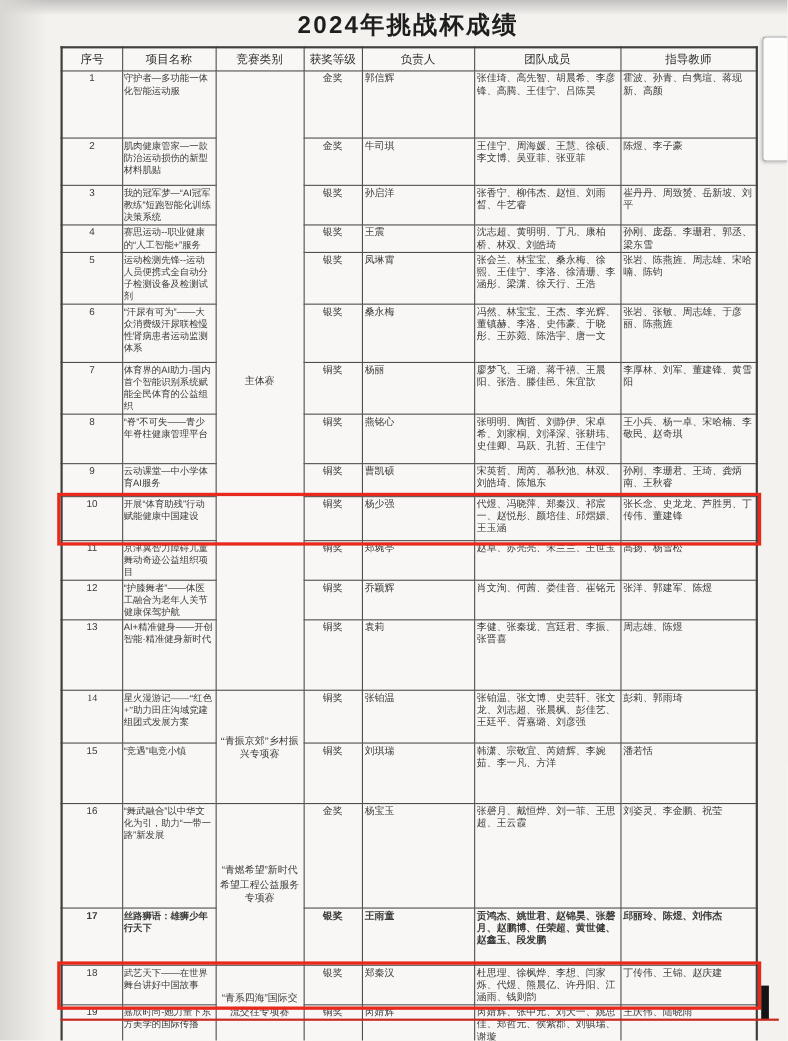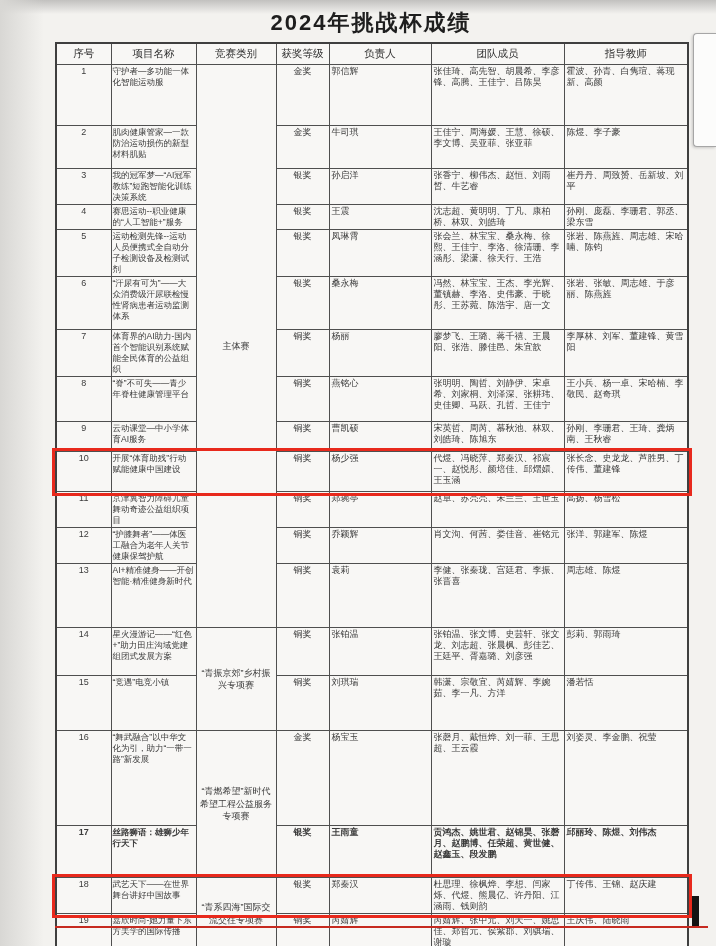--- a/index.html
+++ b/index.html
@@ -165,21 +165,21 @@
     <td class="teach">张洋、郭建军、陈煜</td>
   </tr>
       <tr style="height: 64px;">
     <td class="no">13</td>
     <td class="proj">AI+精准健身——开创智能·精准健身新时代</td>
     <td class="award">铜奖</td>
     <td class="leader">袁莉</td>
     <td class="team">李健、张秦珑、宫廷君、李振、张晋喜</td>
     <td class="teach">周志雄、陈煜</td>
   </tr>
-      <tr style="height: 48px;">
+      <tr style="height: 48px; font-family: Liberation Serif, serif;">
     <td class="no">14</td>
     <td class="proj">星火漫游记——“红色+”助力田庄沟域党建组团式发展方案</td>
     <td class="cat" rowspan="2">“青振京郊”乡村振兴专项赛</td>
         <td class="award">铜奖</td>
     <td class="leader">张铂温</td>
     <td class="team">张铂温、张文博、史芸轩、张文龙、刘志超、张晨枫、彭佳艺、王廷平、胥嘉璐、刘彦强</td>
     <td class="teach">彭莉、郭雨琦</td>
   </tr>
       <tr style="height: 55px;">
     <td class="no">15</td>

